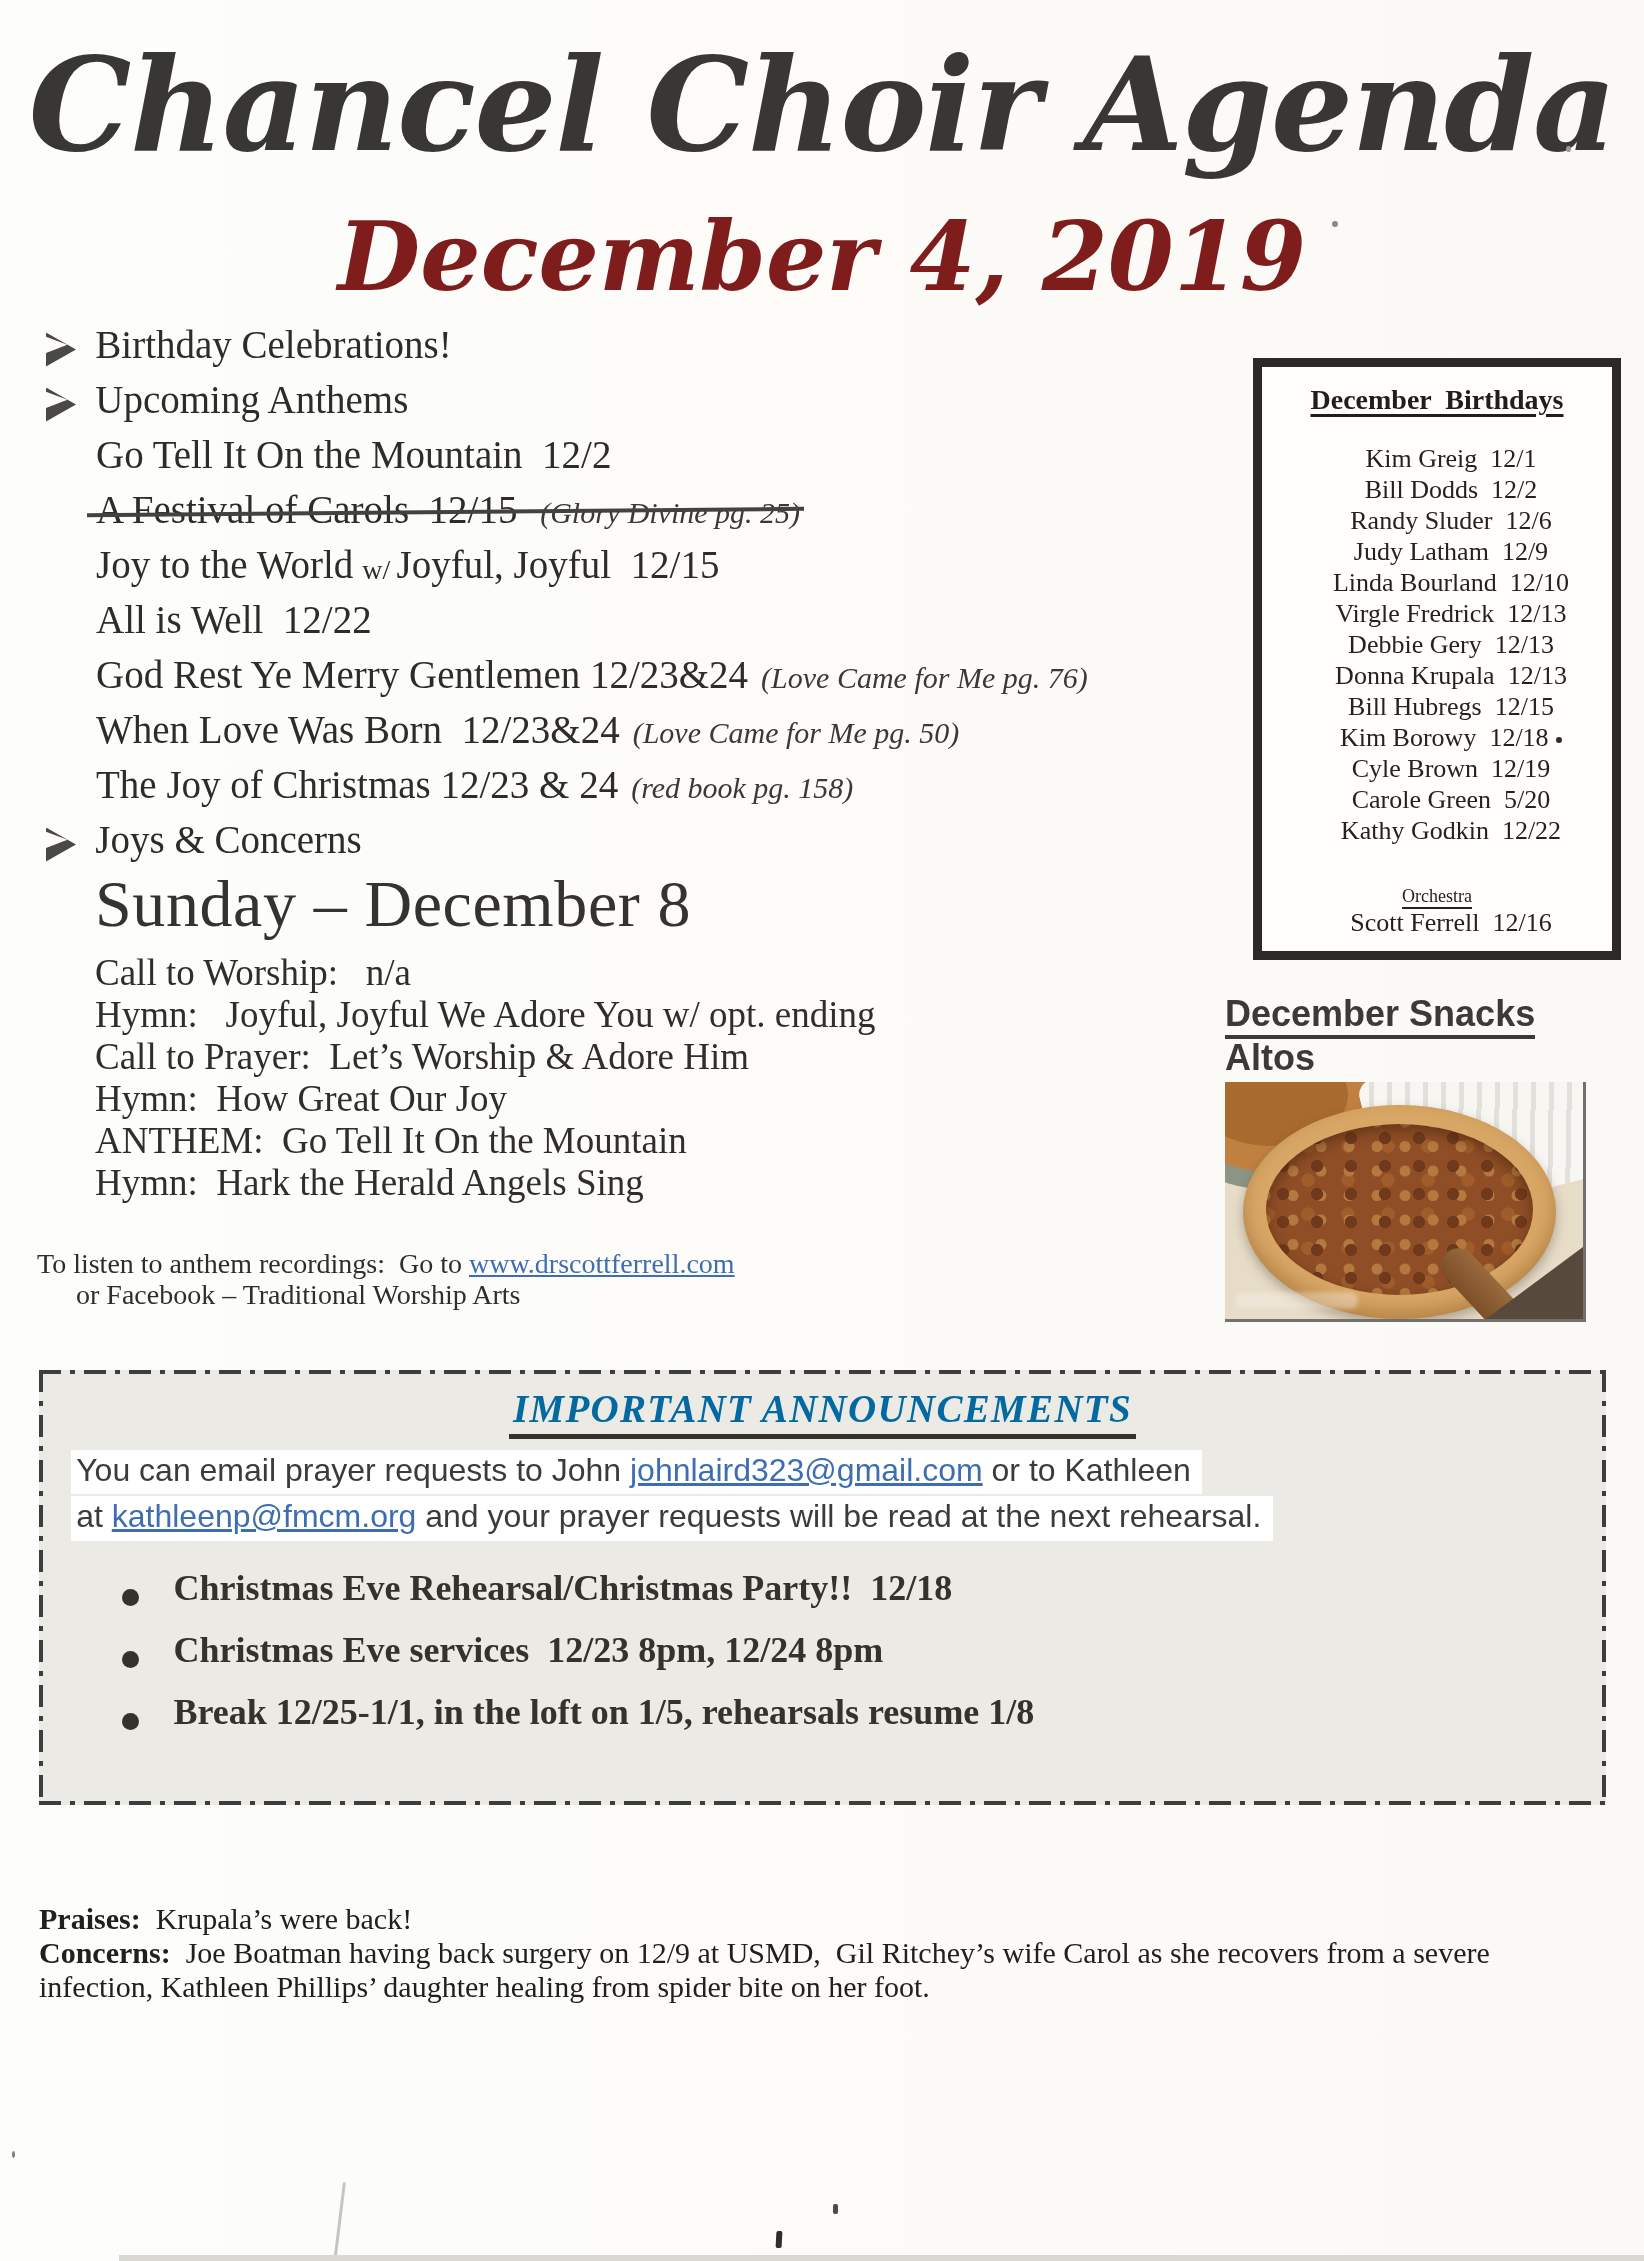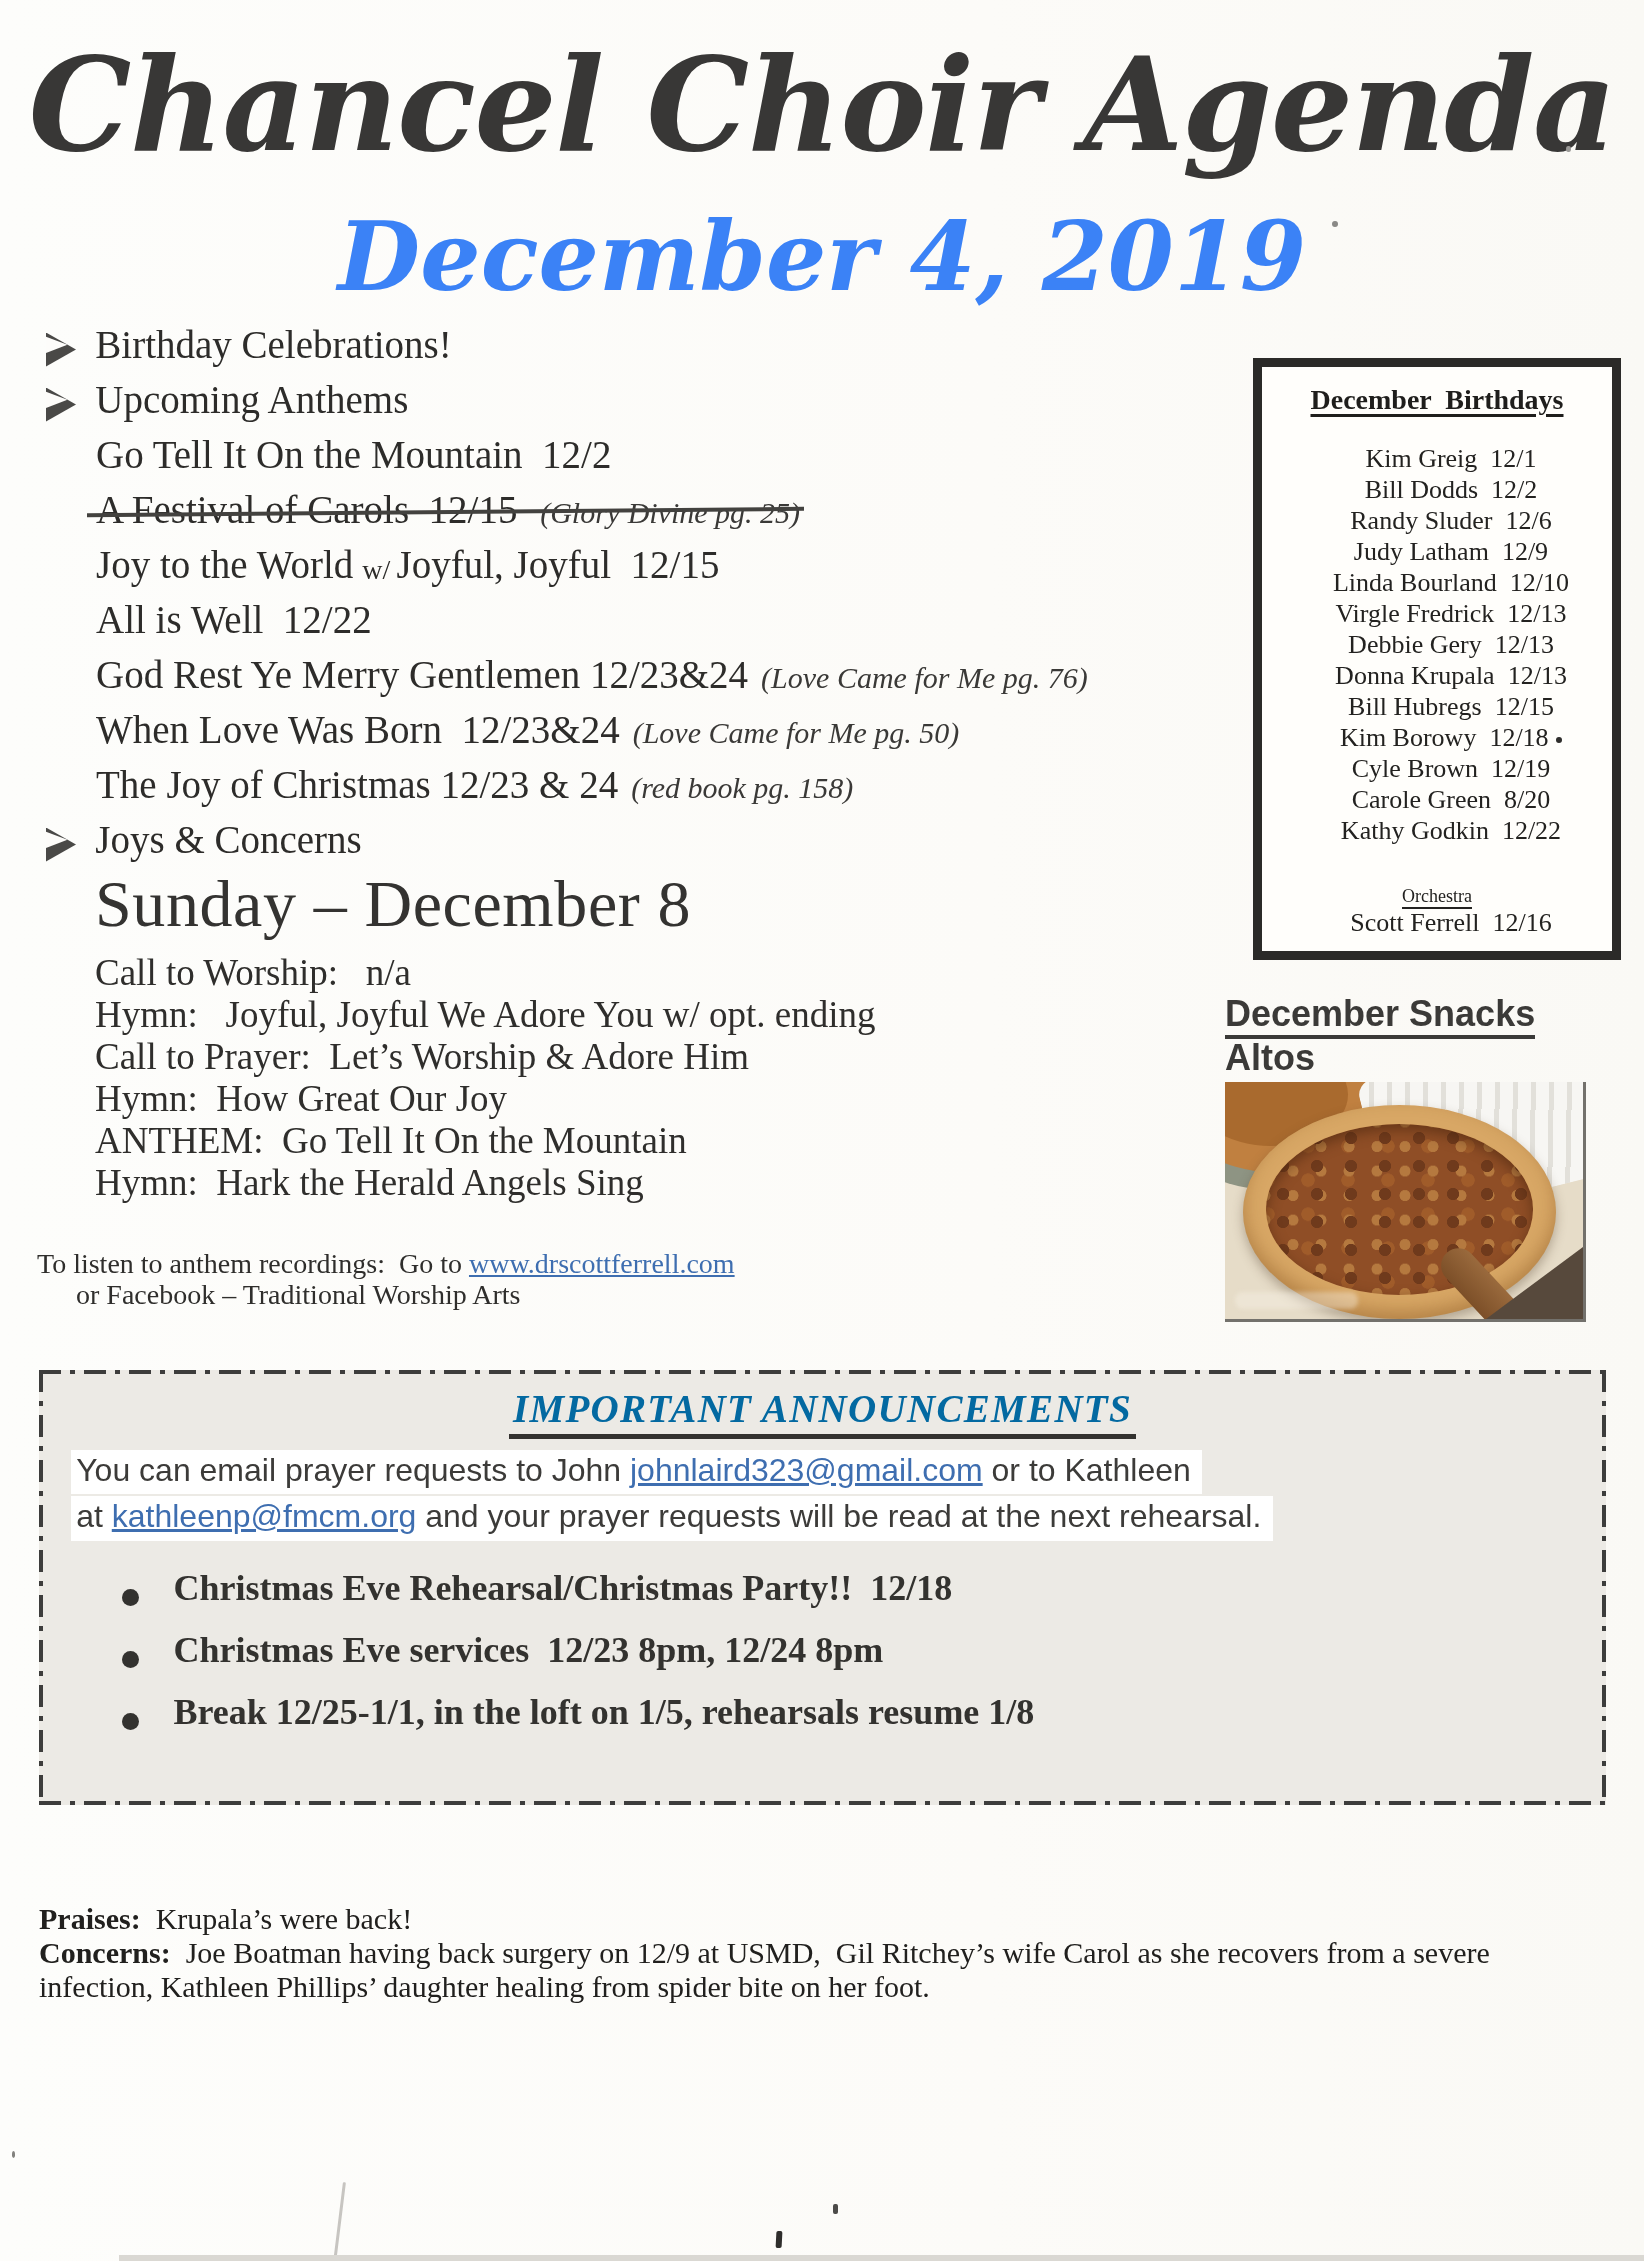--- a/index.html
+++ b/index.html
@@ -20,21 +20,21 @@
     font-family:"DejaVu Serif","Liberation Serif",serif;
     font-style:italic; font-weight:700;
     font-size:129px; line-height:1.1;
     letter-spacing:-1.3px; color:#383736;
   }
   .page-date {
     position:absolute; top:205px; left:0; width:100%;
     text-align:center;
     font-family:"DejaVu Serif","Liberation Serif",serif;
     font-style:italic; font-weight:700;
-    font-size:95px; line-height:1.1; color:#3b82f6;
+    font-size:95px; line-height:1.1; color:#7f1d1d;
   }
 
   
   .agenda { position:absolute; left:46px; top:322px; width:1199px; }
   .ag-line { display:flex; align-items:baseline; height:55px; font-size:39px; color:#2d2c2a; }
   .ag-line.sub { padding-left:50px; }
   .arrow {
     position:relative; display:inline-block; flex:0 0 auto;
     width:30px; height:34px; margin-right:19.3px; align-self:center;
     overflow:hidden;
@@ -239,21 +239,21 @@
   <div class="b-entry" data-bind="birthdays.entries.1">Bill Dodds  12/2</div>
   <div class="b-entry" data-bind="birthdays.entries.2">Randy Sluder  12/6</div>
   <div class="b-entry" data-bind="birthdays.entries.3">Judy Latham  12/9</div>
   <div class="b-entry" data-bind="birthdays.entries.4">Linda Bourland  12/10</div>
   <div class="b-entry" data-bind="birthdays.entries.5">Virgle Fredrick  12/13</div>
   <div class="b-entry" data-bind="birthdays.entries.6">Debbie Gery  12/13</div>
   <div class="b-entry" data-bind="birthdays.entries.7">Donna Krupala  12/13</div>
   <div class="b-entry" data-bind="birthdays.entries.8">Bill Hubregs  12/15</div>
   <div class="b-entry"><span data-bind="birthdays.entries.9">Kim Borowy  12/18</span><span class="tiny-dot"></span></div>
   <div class="b-entry" data-bind="birthdays.entries.10">Cyle Brown  12/19</div>
-  <div class="b-entry" data-bind="birthdays.entries.11">Carole Green  8/20</div>
+  <div class="b-entry" data-bind="birthdays.entries.11">Carole Green  5/20</div>
   <div class="b-entry" data-bind="birthdays.entries.12">Kathy Godkin  12/22</div>
   <div><span class="orch-title" data-bind="birthdays.subtitle">Orchestra</span></div>
   <div class="b-entry" data-bind="birthdays.orchestra_entry">Scott Ferrell  12/16</div>
 </div>
 
 <div class="snacks-head"><span class="u" data-bind="snacks.heading">December Snacks</span></div>
 <div class="snacks-group" data-bind="snacks.group">Altos</div>
 <div class="photo">
   <div class="plate2"></div>
   <div class="plate2-in"></div>

